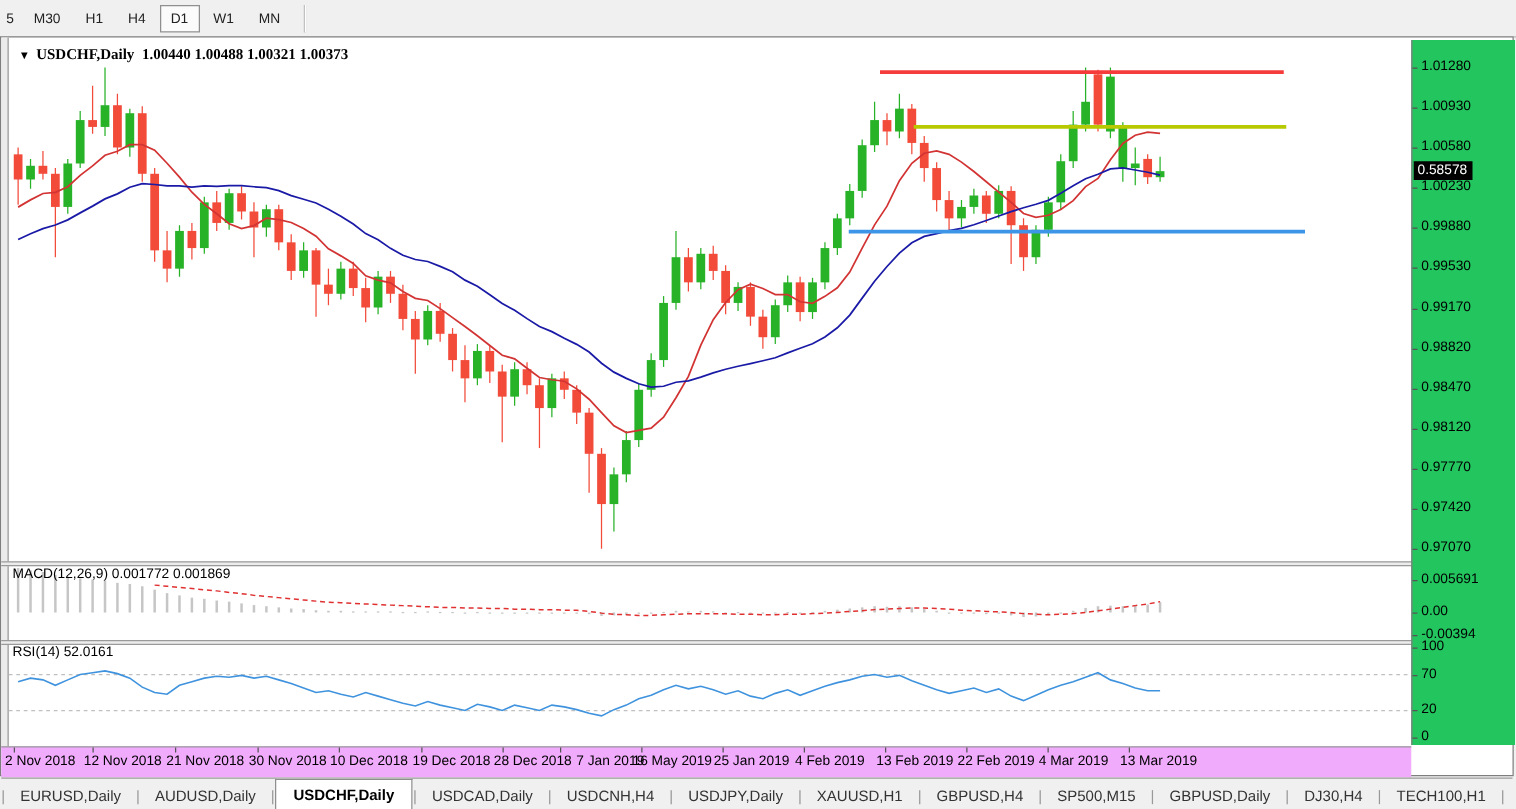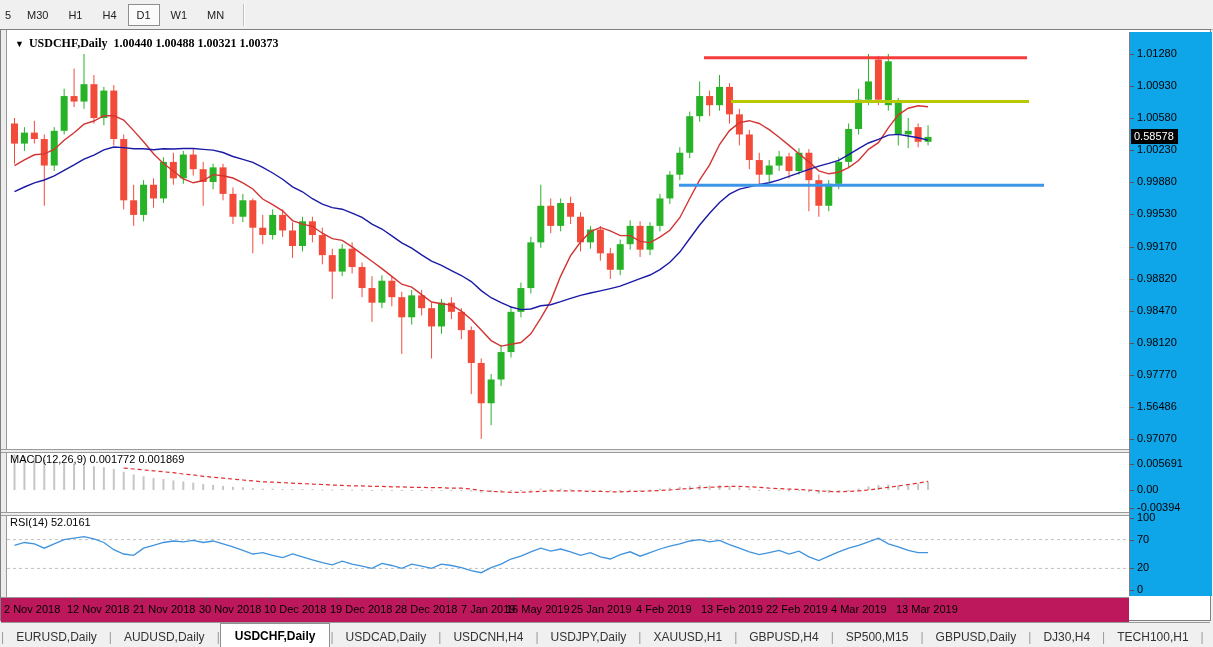--- a/index.html
+++ b/index.html
@@ -15,27 +15,27 @@
   .left-edge{position:absolute;left:0;top:0;width:5px;height:100%;background:#ececec;border-right:1px solid #9a9a9a;}
   #chart-title{position:absolute;left:14px;top:6px;font-size:12px;font-weight:bold;color:#000;white-space:nowrap;font-family:Liberation Serif, serif;}
   #chart-title .arr{font-size:9px;margin-right:5px;}
   .ind-label{position:absolute;left:9px;font-size:11px;color:#000;white-space:nowrap;z-index:5;}
   svg{position:absolute;left:6px;width:1122px;display:block;}
   #main-svg{top:2px;height:417px;}
   #macd-svg{top:421px;height:61px;}
   #rsi-svg{top:484px;height:82px;}
   .splitter{position:absolute;left:0;width:100%;height:2px;background:#ececec;
     border-top:1px solid #9a9a9a;border-bottom:1px solid #9a9a9a;box-sizing:content-box;}
-  #axis-col{position:absolute;left:1128px;top:2px;width:82px;height:564px;background:#0ea5e9;
+  #axis-col{position:absolute;left:1128px;top:2px;width:82px;height:564px;background:#22c55e;
     border-left:1px solid #7f7f7f;}
   .ax-label{position:absolute;left:7px;font-size:11px;color:#000;white-space:nowrap;}
   .ax-tick{position:absolute;left:0;width:4px;height:1px;background:#555;}
   .ax-badge{position:absolute;left:1px;background:#000;color:#fff;font-size:11px;
     padding:1px 4px 2px 3px;z-index:6;}
-  #date-axis{position:absolute;left:0;top:567px;width:1128px;height:24px;background:#be185d;
+  #date-axis{position:absolute;left:0;top:567px;width:1128px;height:24px;background:#f0abfc;
     border-top:1px solid #9a9a9a;}
   .date-label{position:absolute;top:5px;font-size:11px;color:#000;white-space:nowrap;}
   .date-tick{position:absolute;top:0;width:1px;height:4px;background:#555;}
   #tabbar{position:absolute;left:0;top:592px;width:100%;height:27px;background:#f0f0f0;
     border-top:1px solid #9a9a9a;display:flex;align-items:flex-end;}
   .tab{font-size:12px;color:#333;padding:5px 12px 6px 12px;white-space:nowrap;cursor:default;}
   .tab.active{background:#fff;border:1px solid #8f8f8f;border-bottom:none;font-weight:bold;color:#000;padding:5px 14px 7px 14px;}
   .tab-sep{color:#999;font-size:12px;padding-bottom:6px;}
 </style>
 </head>
@@ -380,21 +380,21 @@
       <div class="ax-label" style="top: 207.914px;">0.99170</div>
       <div class="ax-tick" style="top: 246.914px;"></div>
       <div class="ax-label" style="top: 239.914px;">0.98820</div>
       <div class="ax-tick" style="top: 278.914px;"></div>
       <div class="ax-label" style="top: 271.914px;">0.98470</div>
       <div class="ax-tick" style="top: 310.914px;"></div>
       <div class="ax-label" style="top: 303.914px;">0.98120</div>
       <div class="ax-tick" style="top: 342.914px;"></div>
       <div class="ax-label" style="top: 335.914px;">0.97770</div>
       <div class="ax-tick" style="top: 374.914px;"></div>
-      <div class="ax-label" style="top: 367.914px;">1.56486</div>
+      <div class="ax-label" style="top: 367.914px;">0.97420</div>
       <div class="ax-tick" style="top: 406.914px;"></div>
       <div class="ax-label" style="top: 399.914px;">0.97070</div>
       <div class="ax-tick" style="top: 432.043px;"></div>
       <div class="ax-label" style="top: 425.043px;">0.005691</div>
       <div class="ax-tick" style="top: 458px;"></div>
       <div class="ax-label" style="top: 451px;">0.00</div>
       <div class="ax-tick" style="top: 475.97px;"></div>
       <div class="ax-label" style="top: 468.97px;">-0.00394</div>
       <div class="ax-tick" style="top: 486px;"></div>
       <div class="ax-label" style="top: 479px;">100</div>

